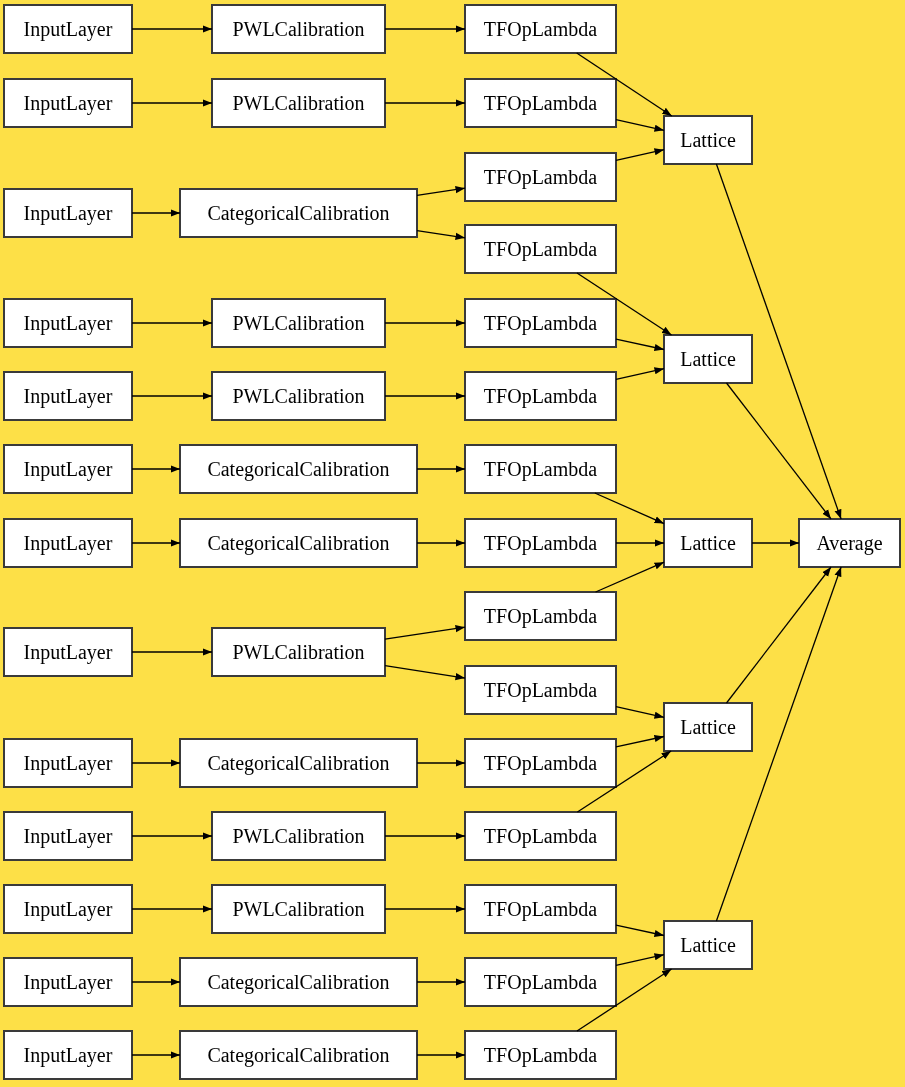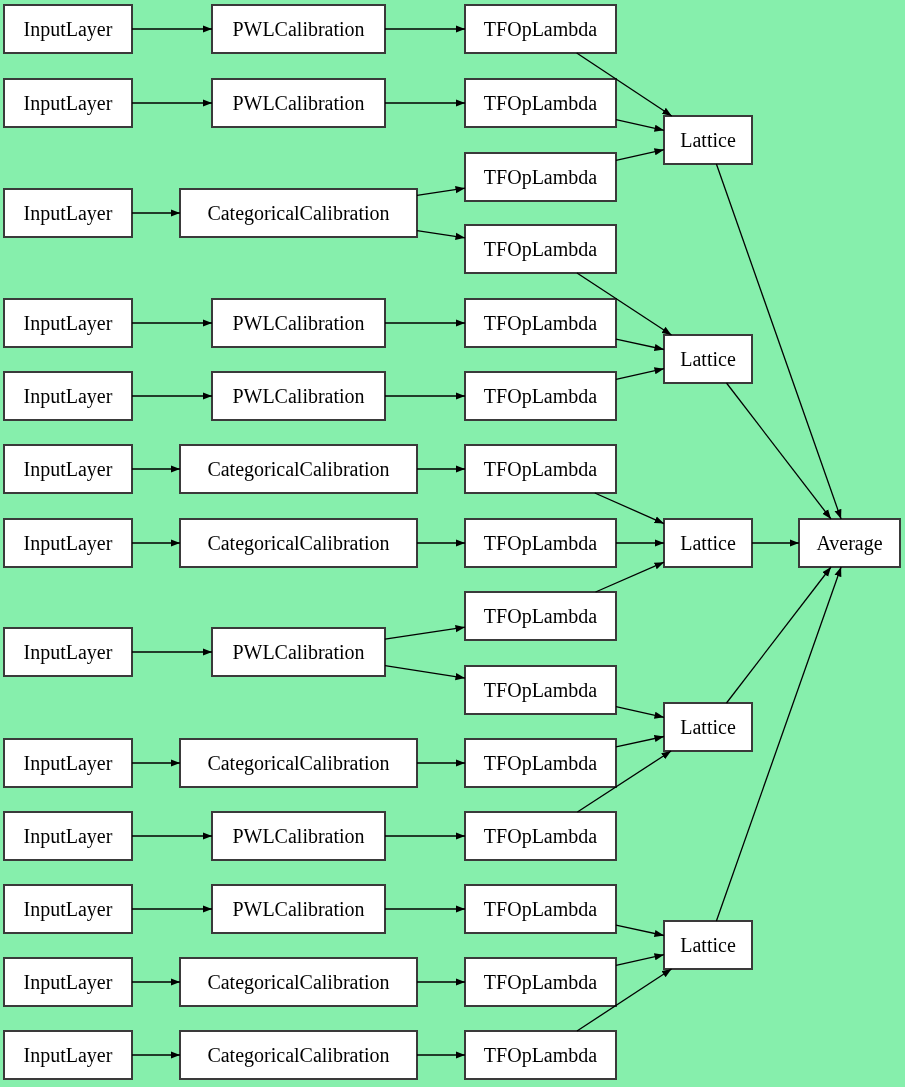--- a/index.html
+++ b/index.html
@@ -4,21 +4,21 @@
 <style>
   html, body {
     margin: 0;
     padding: 0;
     background: #ffffff;
   }
   .canvas-wrap {
     width: 905px;
     height: 1087px;
     position: relative;
-    background: #86efac;
+    background: #fde047;
   }
   svg text {
     font-family: "Liberation Serif", "DejaVu Serif", serif;
     font-size: 20px;
     fill: #000000;
   }
 </style>
 </head>
 <body>
 

